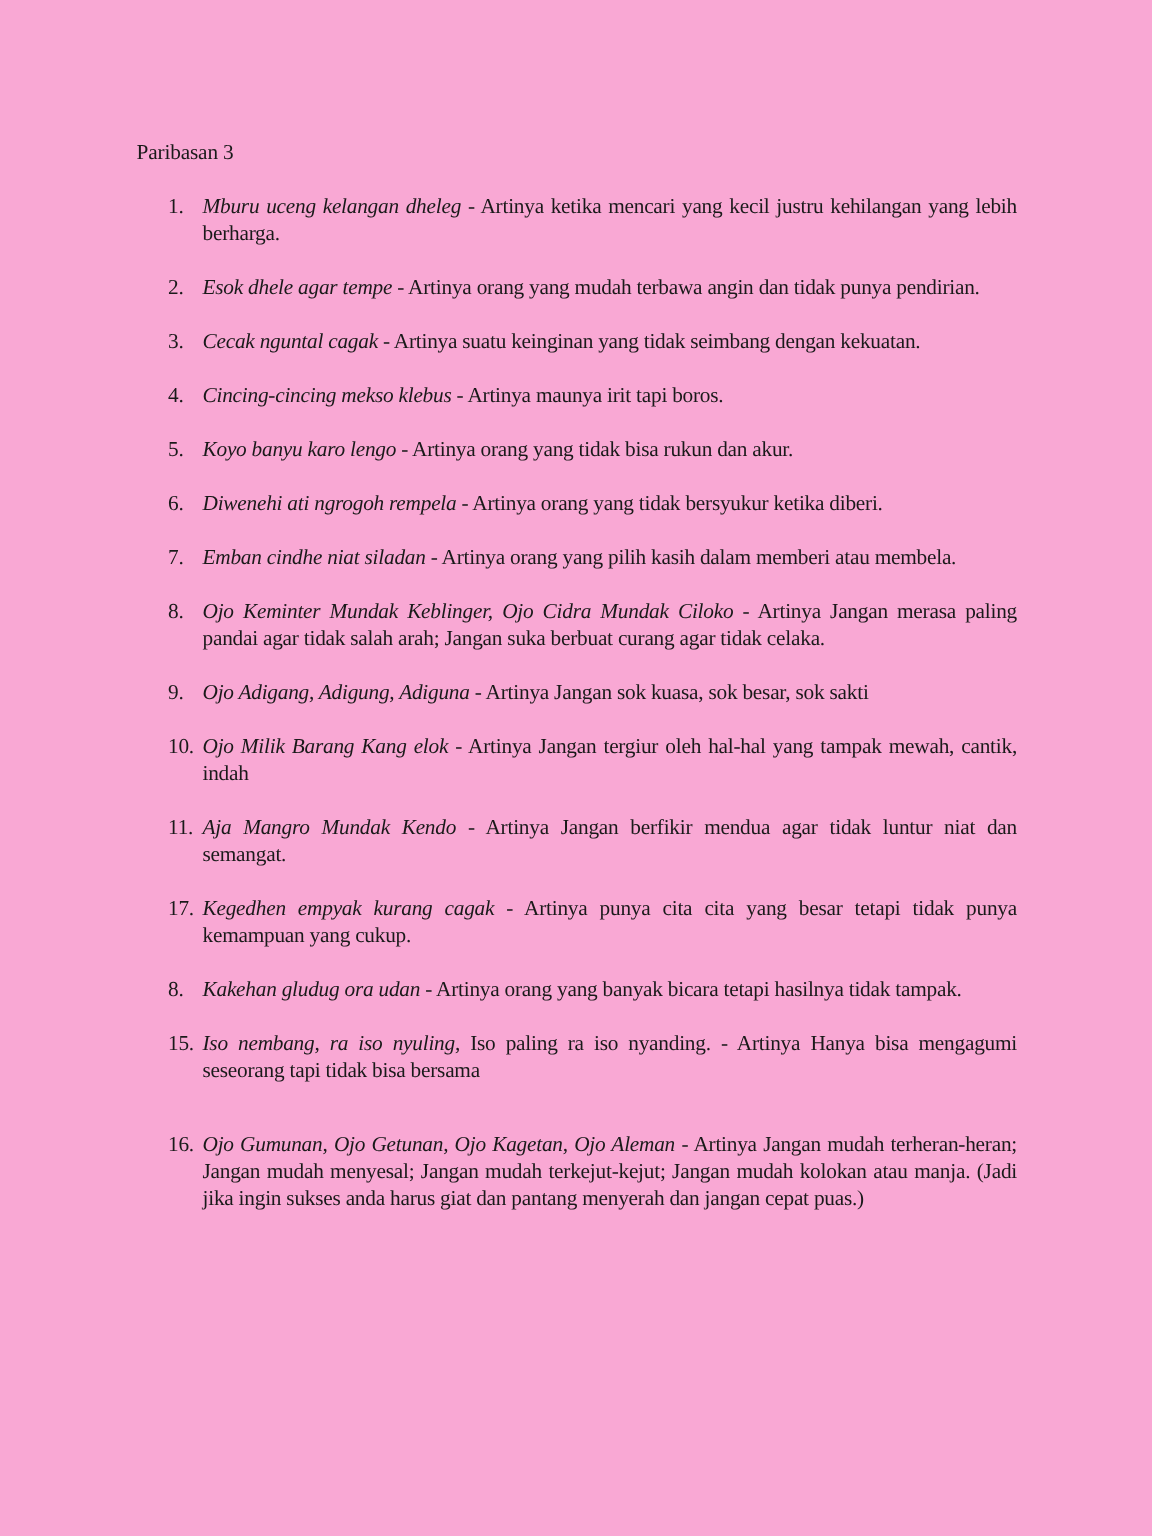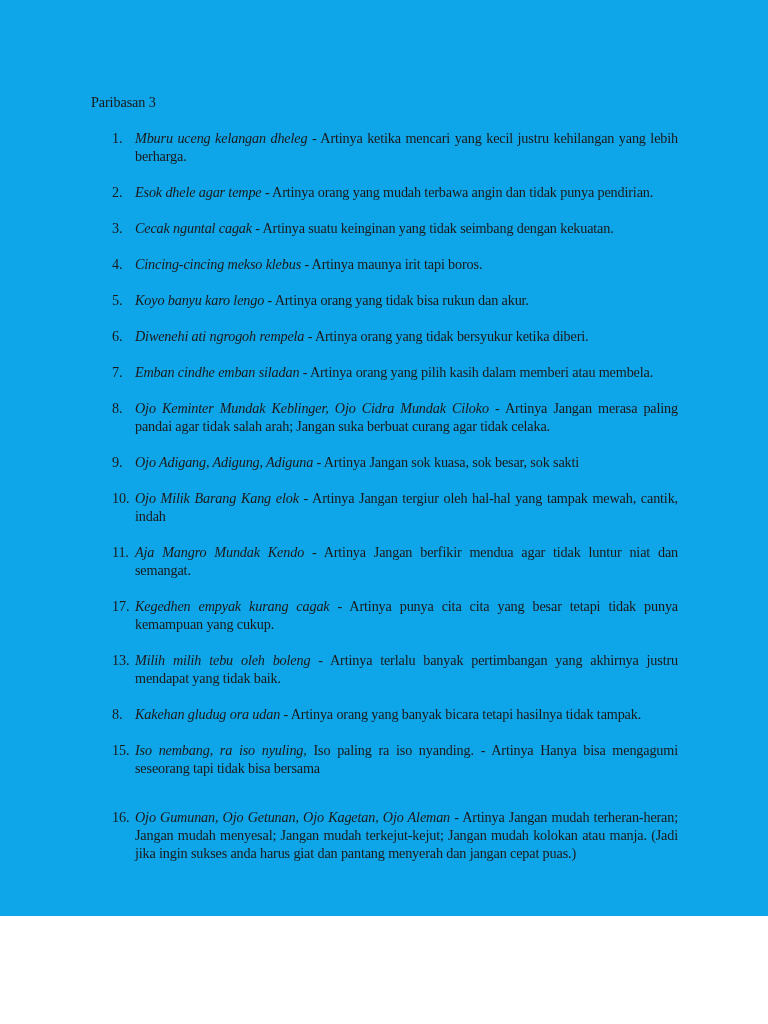--- a/index.html
+++ b/index.html
@@ -13,22 +13,22 @@
     position: relative;
     overflow: hidden;
     font-family: "Liberation Serif", "DejaVu Serif", serif;
     color: #1a1a1a;
   }
   .page {
     position: absolute;
     left: 0;
     top: 0;
     width: 768px;
-    height: 916px;
-    background: #0ea5e9;
+    height: 1024px;
+    background: #f9a8d4;
   }
   .doc-title {
     position: absolute;
     left: 91px;
     top: 93px;
     font-size: 14.2px;
     line-height: 18px;
     letter-spacing: -0.1px;
   }
   .list {
@@ -83,21 +83,21 @@
     <li class="item" style="margin-bottom:18px">
       <span class="item-num">5.</span>
       <span class="phrase">Koyo banyu karo lengo</span><span></span><span> - Artinya orang yang tidak bisa rukun dan akur.</span>
     </li>
     <li class="item" style="margin-bottom:18px">
       <span class="item-num">6.</span>
       <span class="phrase">Diwenehi ati ngrogoh rempela</span><span></span><span> - Artinya orang yang tidak bersyukur ketika diberi.</span>
     </li>
     <li class="item" style="margin-bottom:18px">
       <span class="item-num">7.</span>
-      <span class="phrase">Emban cindhe emban siladan</span><span></span><span> - Artinya orang yang pilih kasih dalam memberi atau membela.</span>
+      <span class="phrase">Emban cindhe niat siladan</span><span></span><span> - Artinya orang yang pilih kasih dalam memberi atau membela.</span>
     </li>
     <li class="item" style="margin-bottom:18px">
       <span class="item-num">8.</span>
       <span class="phrase">Ojo Keminter Mundak Keblinger, Ojo Cidra Mundak Ciloko</span><span></span><span> - Artinya Jangan merasa paling pandai agar tidak salah arah; Jangan suka berbuat curang agar tidak celaka.</span>
     </li>
     <li class="item" style="margin-bottom:18px">
       <span class="item-num">9.</span>
       <span class="phrase">Ojo Adigang, Adigung, Adiguna</span><span></span><span> - Artinya Jangan sok kuasa, sok besar, sok sakti</span>
     </li>
     <li class="item" style="margin-bottom:18px">
@@ -106,24 +106,20 @@
     </li>
     <li class="item" style="margin-bottom:18px">
       <span class="item-num">11.</span>
       <span class="phrase">Aja Mangro Mundak Kendo</span><span></span><span> - Artinya Jangan berfikir mendua agar tidak luntur niat dan semangat.</span>
     </li>
     <li class="item" style="margin-bottom:18px">
       <span class="item-num">17.</span>
       <span class="phrase">Kegedhen empyak kurang cagak</span><span></span><span> - Artinya punya cita cita yang besar tetapi tidak punya kemampuan yang cukup.</span>
     </li>
     <li class="item" style="margin-bottom:18px">
-      <span class="item-num">13.</span>
-      <span class="phrase">Milih milih tebu oleh boleng</span><span></span><span> - Artinya terlalu banyak pertimbangan yang akhirnya justru mendapat yang tidak baik.</span>
-    </li>
-    <li class="item" style="margin-bottom:18px">
       <span class="item-num">8.</span>
       <span class="phrase">Kakehan gludug ora udan</span><span></span><span> - Artinya orang yang banyak bicara tetapi hasilnya tidak tampak.</span>
     </li>
     <li class="item" style="margin-bottom:31px">
       <span class="item-num">15.</span>
       <span class="phrase">Iso nembang, ra iso nyuling,</span><span> Iso paling ra iso nyanding.</span><span> - Artinya Hanya bisa mengagumi seseorang tapi tidak bisa bersama</span>
     </li>
     <li class="item">
       <span class="item-num">16.</span>
       <span class="phrase">Ojo Gumunan, Ojo Getunan, Ojo Kagetan, Ojo Aleman</span><span></span><span> - Artinya Jangan mudah terheran-heran; Jangan mudah menyesal; Jangan mudah terkejut-kejut; Jangan mudah kolokan atau manja. (Jadi jika ingin sukses anda harus giat dan pantang menyerah dan jangan cepat puas.)</span>

